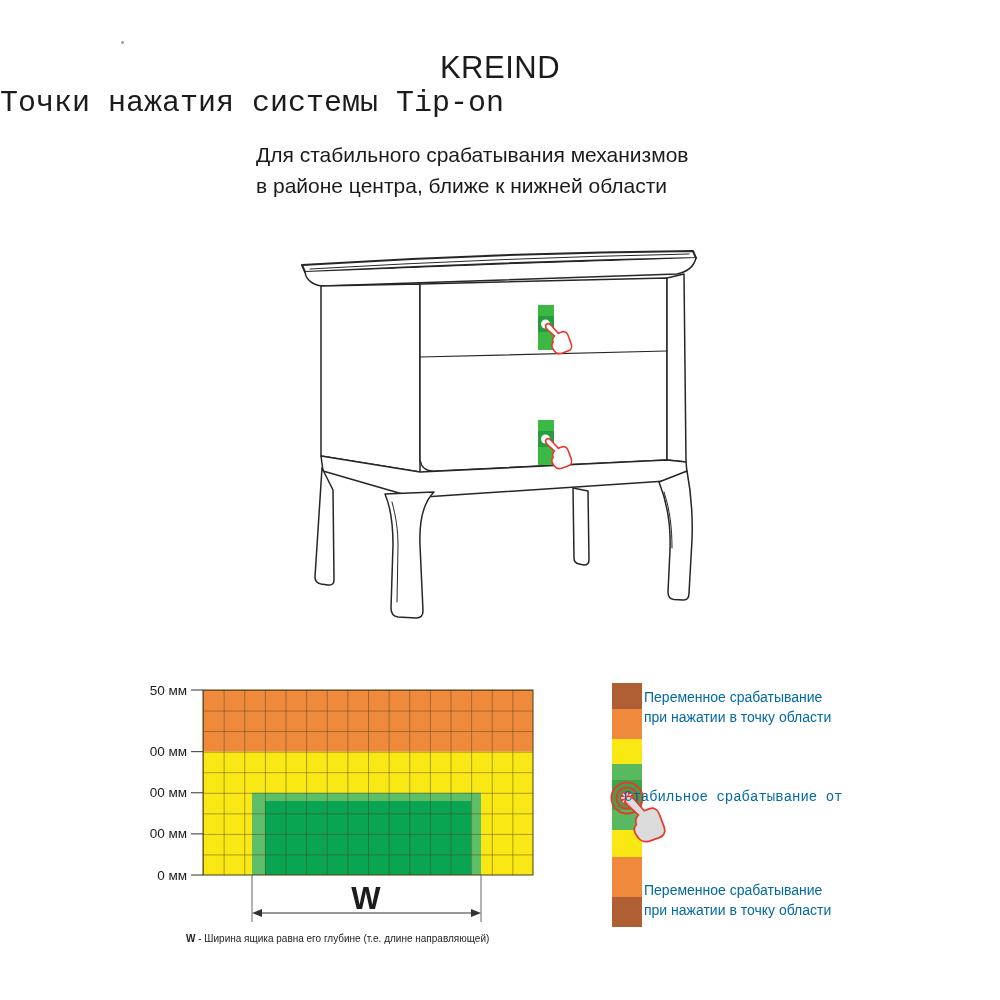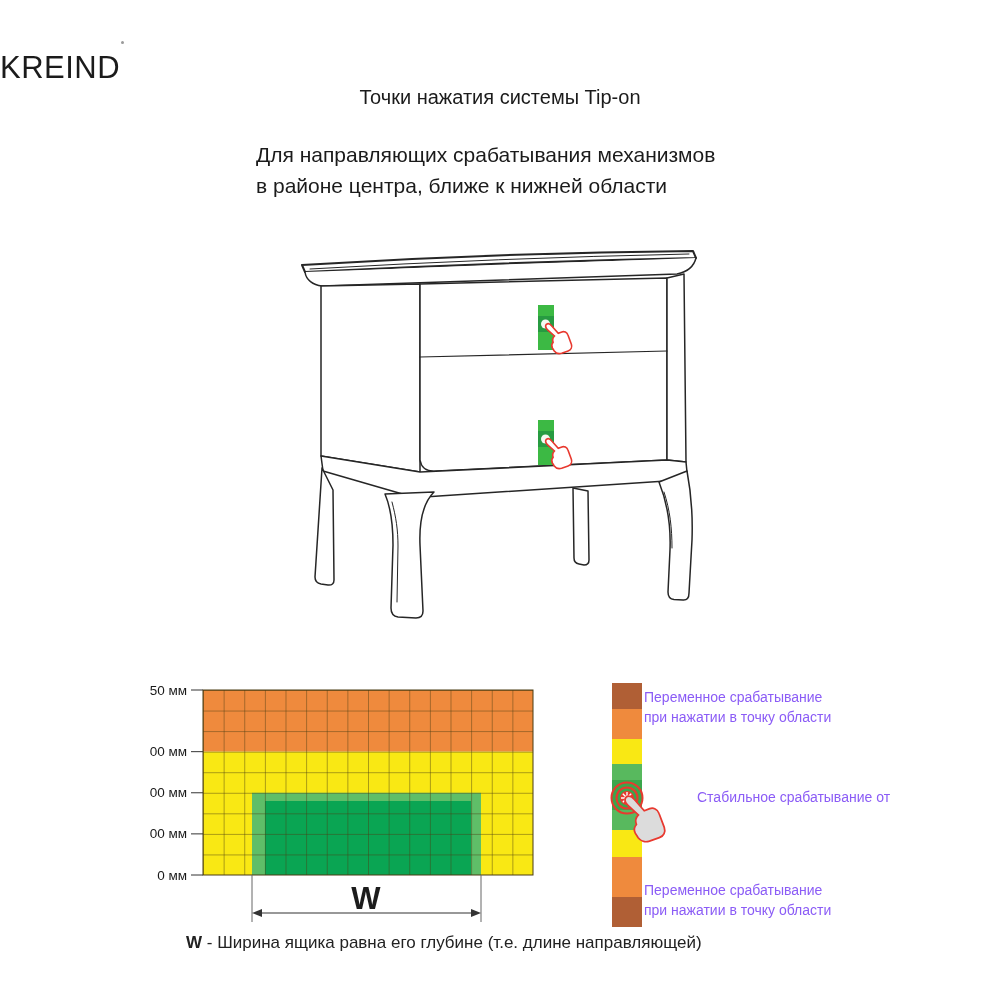--- a/index.html
+++ b/index.html
@@ -1,43 +1,43 @@
 <!DOCTYPE html>
 <html><head>
 <meta charset="utf-8">
 <style>
   html,body{margin:0;padding:0;background:#fff;}
   .page{position:relative;width:1000px;height:1000px;background:#fff;overflow:hidden;
         font-family:"Liberation Sans",sans-serif;color:#1b1b1b;}
   .stray-dot{position:absolute;left:121px;top:41px;width:3px;height:3px;border-radius:50%;background:#9a9a9a;}
-  .brand{position:absolute;left:0;right:0;top:50px;font-size:31px;letter-spacing:.5px;}
-  .subtitle{position:absolute;left:0;right:0;top:86px;text-align:center;font-size:20px;}
+  .brand{position:absolute;left:0;right:0;top:50px;text-align:center;font-size:31px;letter-spacing:.5px;}
+  .subtitle{position:absolute;left:0;right:0;top:86px;text-align:left;font-size:30px;font-family:Liberation Mono, monospace;}
   .desc{position:absolute;left:256px;top:139px;font-size:21px;line-height:31px;}
   .furniture{position:absolute;left:285px;top:240px;}
   .chart{position:absolute;left:150px;top:683px;}
-  .caption{position:absolute;left:186px;top:933px;font-size:17px;color:#222;}
+  .caption{position:absolute;left:186px;top:933px;font-size:10px;color:#222;}
   .caption b{font-weight:bold;}
   .legendbar{position:absolute;left:612px;top:683px;}
   .legendicon{position:absolute;left:596px;top:764px;}
-  .ltext{position:absolute;font-size:14px;line-height:19.5px;color:#8b5cf6;}
+  .ltext{position:absolute;font-size:14px;line-height:19.5px;color:#0369a1;}
   .ltext.l1{left:644px;top:688px;}
-  .ltext.l2{left:697px;top:788px;}
+  .ltext.l2{left:624px;top:788px;font-family:Liberation Mono, monospace;}
   .ltext.l3{left:644px;top:881px;}
 </style>
 </head>
 <body>
 
 <div class="page">
 
   <div class="stray-dot"></div>
   <div class="brand">KREIND</div>
   <div class="subtitle">Точки нажатия системы Tip-on</div>
 
   <div class="desc">
-    <div>Для направляющих срабатывания механизмов</div>
+    <div>Для стабильного срабатывания механизмов</div>
     <div>в районе центра, ближе к нижней области</div>
   </div>
 
   <svg class="furniture" width="420" height="390" viewBox="0 0 420 390">
     <defs>
       <path id="handp" d="M2.5,3.5 C1,5.5 1.8,7.5 3.8,9.3 L11,15.8 C9.2,17.6 8.6,19.8 9.6,22.4
         C8,24.2 7.8,26.4 8.8,28.4 L10.8,31.6 C12.4,33.8 15.6,34.8 18.6,33.9 L25.4,31.5
         C28.6,30.4 29.8,27.4 28.8,24.4 L25.2,14.8 C24.2,11.8 21.2,10.6 18.8,11.5
         L15,12.9 L8.2,5.2 C6.6,3.2 4.2,2.2 2.5,3.5 Z"></path>
     </defs>

